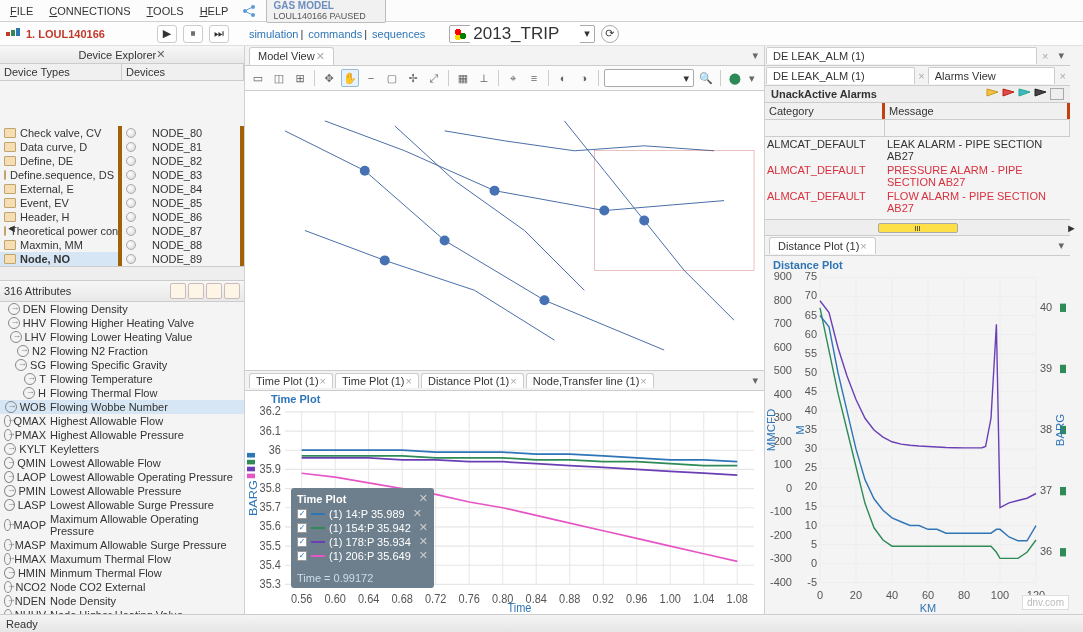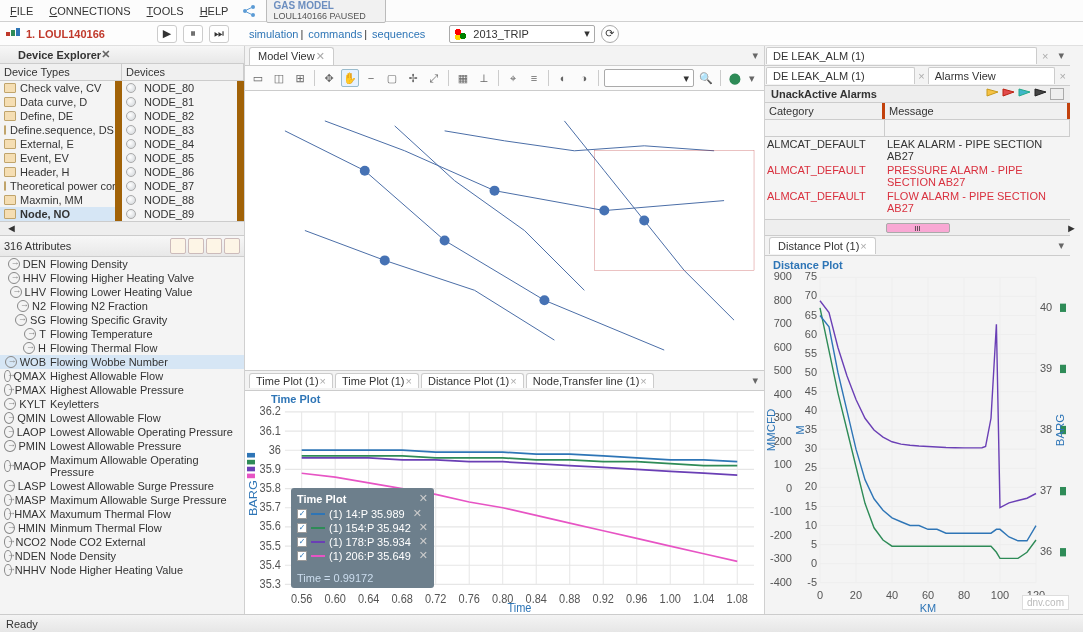--- a/index.html
+++ b/index.html
@@ -10,39 +10,39 @@
 .share-icon{width:18px;height:18px;display:flex;align-items:center;justify-content:center;color:#5b9bd5;}
 .model-box{border:1px solid #bbb;border-radius:2px;padding:1px 6px;background:#f1f1f1;min-width:120px;}
 .model-title{color:#6c8ebf;font-weight:bold;font-size:10px;}
 .model-sub{font-size:9px;color:#555;}
 .topstrip{height:24px;display:flex;align-items:center;padding:2px 6px;gap:6px;background:#fdfdfd;border-bottom:1px solid #e0e0e0;}
 .project-label{color:#c0392b;font-weight:bold;}
 .toolbar-icon{width:20px;height:18px;border:1px solid #ccc;border-radius:3px;background:#fff;display:flex;align-items:center;justify-content:center;}
 .link-strip a{color:#2e75b6;text-decoration:none;margin:0 2px;cursor:pointer;}
 .combo{display:flex;align-items:center;border:1px solid #aaa;border-radius:2px;background:#fff;height:18px;}
 .combo .combo-icon{width:14px;height:14px;background:radial-gradient(circle at 5px 5px,red 0 3px,transparent 3px),radial-gradient(circle at 10px 9px,green 0 3px,transparent 3px),radial-gradient(circle at 5px 10px,gold 0 3px,transparent 3px);margin:0 3px;}
-.combo input{border:none;outline:none;width:110px;font-size:11px;padding:1px 3px;}
+.combo input{border:none;outline:none;width:110px;font-size:17px;padding:1px 3px;}
 .combo .caret{padding:0 4px;color:#333;}
 .round-btn{width:18px;height:18px;border:1px solid #aaa;border-radius:50%;background:#fff;display:flex;align-items:center;justify-content:center;font-size:11px;}
 
 .main{display:grid;grid-template-columns:245px 520px 305px;grid-template-rows:100%;height:calc(632px - 22px - 24px - 18px);}
 
 
 .left{display:flex;flex-direction:column;border-right:1px solid #d0d0d0;}
-.panel-title{display:flex;align-items:center;justify-content:flex-start;background:linear-gradient(#f7f7f7,#e8e8e8);border-bottom:1px solid #ccc;padding:2px 18px;font-weight:bold;color:#333;}
+.panel-title{display:flex;align-items:center;justify-content:center;background:linear-gradient(#f7f7f7,#e8e8e8);border-bottom:1px solid #ccc;padding:2px 18px;font-weight:normal;color:#333;}
 .close-x{cursor:pointer;color:#666;}
 .device-explorer{flex:0 0 180px;border-bottom:1px solid #ccc;display:flex;flex-direction:column;}
 .device-head{display:grid;grid-template-columns:50% 50%;font-weight:normal;background:#f0f0f0;border-bottom:1px solid #ccc;}
 .device-head div{padding:2px 4px;border-right:1px solid #ccc;}
 .device-body{display:grid;grid-template-columns:50% 50%;flex:1;overflow:hidden;}
-.type-list,.device-list{overflow:auto;border-right:7px solid #a16207;}
+.type-list,.device-list{overflow:auto;border-right:4px solid #a16207;margin-top:45px;}
 .type-row{display:flex;align-items:center;gap:4px;padding:1px 4px;white-space:nowrap;}
 .folder{width:12px;height:10px;background:#f5deb3;border:1px solid #c0a46b;border-radius:1px;}
 .type-row.sel{background:#d6e6f5;font-weight:bold;}
-.dev-row{display:flex;align-items:center;gap:8px;padding:1px 4px;}
+.dev-row{display:flex;align-items:center;gap:16px;padding:1px 4px;}
 .node-ball{width:10px;height:10px;border-radius:50%;background:radial-gradient(circle at 3px 3px,#fff,#cfd3d7);border:1px solid #aaa;}
 .scroll-fake{height:14px;background:#eee;border-top:1px solid #ccc;}
 
 .attr-panel{flex:1;display:flex;flex-direction:column;overflow:hidden;}
 .attr-head{display:flex;align-items:center;justify-content:space-between;background:linear-gradient(#f7f7f7,#e8e8e8);border-bottom:1px solid #ccc;padding:2px 4px;}
 .mini-buttons{display:flex;gap:2px;}
 .mini-btn{width:16px;height:16px;border:1px solid #cbb;border-radius:2px;background:#fdf5e6;}
 .attr-list{flex:1;overflow:auto;}
 .attr-row{display:grid;grid-template-columns:42px 1fr;gap:4px;padding:1px 4px;align-items:center;}
 .attr-row.sel{background:#d6e6f5;}
@@ -84,21 +84,21 @@
 .alarm-title{background:#eee;padding:2px 6px;font-weight:bold;color:#555;display:flex;align-items:center;}
 .flags{margin-left:auto;display:flex;gap:2px;}
 .flag{width:14px;height:12px;}
 .alarm-head{display:grid;grid-template-columns:120px 1fr;background:#f0f0f0;border-top:1px solid #ccc;border-bottom:1px solid #ccc;}
 .alarm-head div{padding:2px 4px;border-right:3px solid #c2410c;}
 .alarm-filter{display:grid;grid-template-columns:120px 1fr;border-bottom:1px solid #ccc;}
 .alarm-filter div{border-right:1px solid #ccc;height:16px;}
 .alarm-row{display:grid;grid-template-columns:120px 1fr;padding:1px 2px;}
 .alarm-row.red div{color:#d9303e;}
 .alarm-scroll{height:16px;background:#eee;border-top:1px solid #ccc;margin-top:4px;display:flex;align-items:center;justify-content:center;}
-.alarm-scroll-thumb{width:64px;height:10px;background:#f9a8d4;border:1px solid #aaa;border-radius:2px;}
+.alarm-scroll-thumb{width:80px;height:10px;background:#fde047;border:1px solid #aaa;border-radius:2px;}
 
 .dplot-pane{flex:1;display:flex;flex-direction:column;}
 .dp-tabbar{display:flex;align-items:center;background:#f3f3f3;border-bottom:1px solid #ccc;height:20px;padding-left:4px;}
 .dp-title{color:#2e75b6;font-weight:bold;padding:3px 0 0 8px;}
 .dp-svg{flex:1;width:100%;}
 
 .statusbar{height:18px;background:linear-gradient(#f4f4f4,#e6e6e6);border-top:1px solid #ccc;padding:1px 6px;display:flex;align-items:center;font-size:11px;color:#333;}
 .watermark{position:absolute;right:14px;bottom:22px;font-size:10px;color:#bbb;border:1px solid #ddd;padding:1px 4px;background:#fff;}
 
 
@@ -319,26 +319,26 @@
           </div>
           <div class="attr-row">
             <span class="attr-code"><span class="attr-icon"></span>LAOP</span>
             <span>Lowest Allowable Operating Pressure</span>
           </div>
           <div class="attr-row">
             <span class="attr-code"><span class="attr-icon"></span>PMIN</span>
             <span>Lowest Allowable Pressure</span>
           </div>
           <div class="attr-row">
+            <span class="attr-code"><span class="attr-icon"></span>LASP</span>
+            <span>Lowest Allowable Surge Pressure</span>
+          </div>
+          <div class="attr-row">
             <span class="attr-code"><span class="attr-icon"></span>MAOP</span>
             <span>Maximum Allowable Operating Pressure</span>
-          </div>
-          <div class="attr-row">
-            <span class="attr-code"><span class="attr-icon"></span>LASP</span>
-            <span>Lowest Allowable Surge Pressure</span>
           </div>
           <div class="attr-row">
             <span class="attr-code"><span class="attr-icon"></span>MASP</span>
             <span>Maximum Allowable Surge Pressure</span>
           </div>
           <div class="attr-row">
             <span class="attr-code"><span class="attr-icon"></span>HMAX</span>
             <span>Maxumum Thermal Flow</span>
           </div>
           <div class="attr-row">

